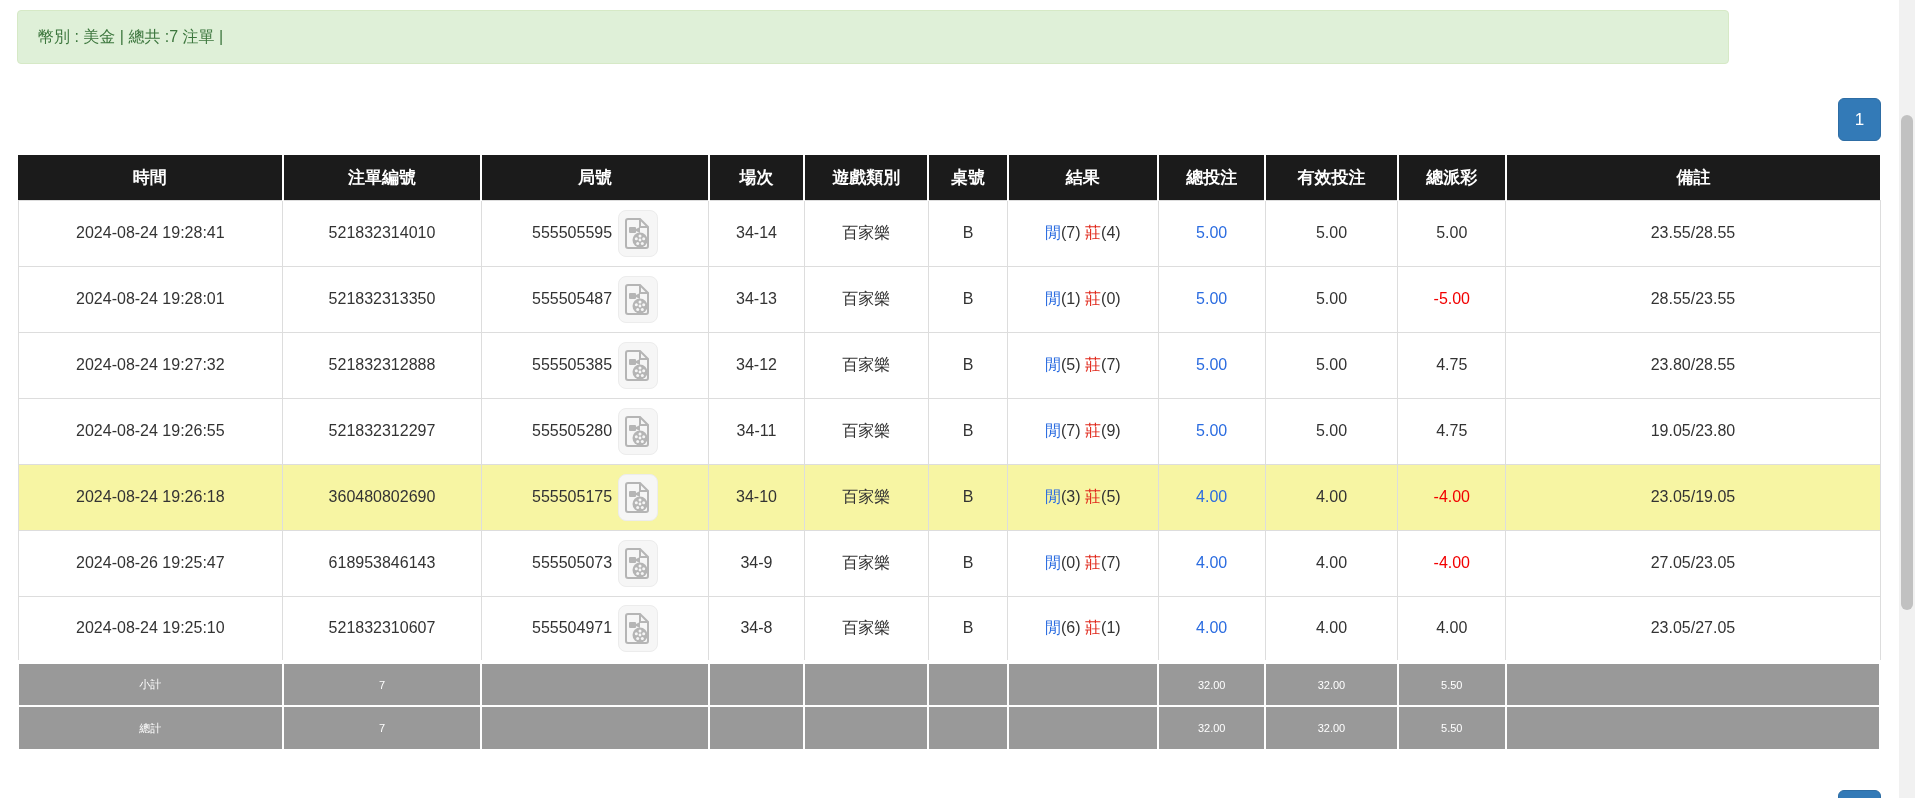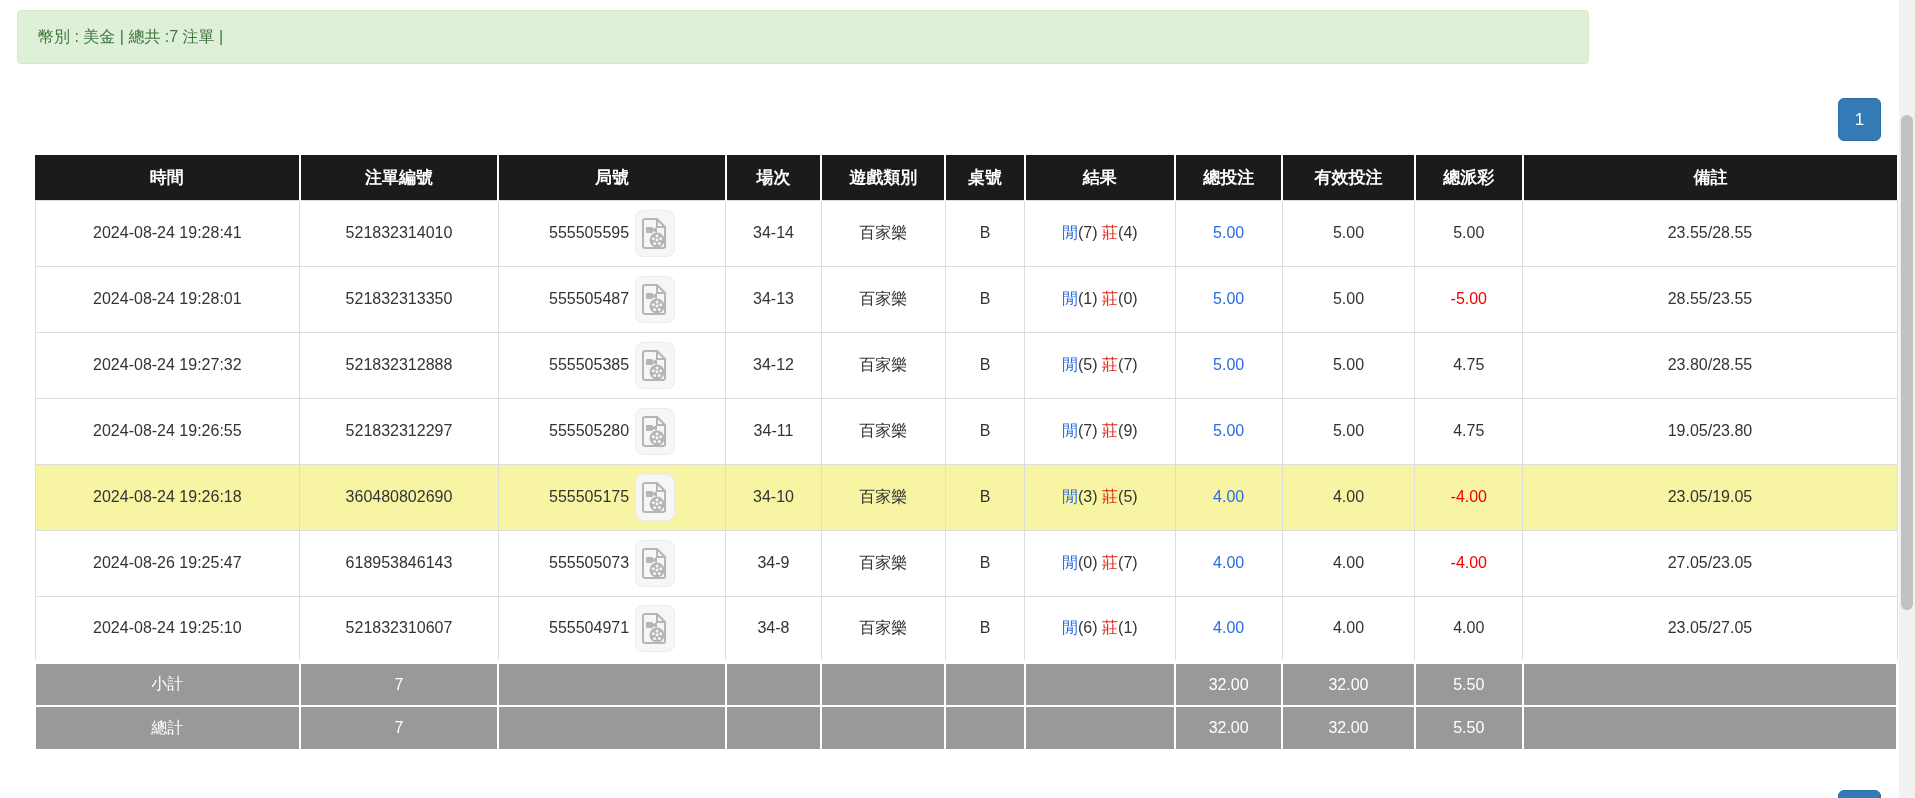--- a/index.html
+++ b/index.html
@@ -9,21 +9,21 @@
     overflow: hidden;
     background: #ffffff;
     font-family: "Liberation Sans", "DejaVu Sans", sans-serif;
     color: #333;
   }
 
   
   .alert-bar {
     position: absolute;
     left: 17px; top: 10px;
-    width: 1572px; height: 54px;
+    width: 1712px; height: 54px;
     background: var(--alert_bg, #dff0d8);
     border: 1px solid var(--alert_border, #d6e9c6);
     border-radius: 4px;
     display: flex;
     align-items: center;
     justify-content: space-between;
     padding: 0 60px 0 20px;
     font-size: 16px;
   }
   .alert-left  { color: var(--alert_text, #3c763d); }
@@ -41,21 +41,21 @@
     font-family: inherit;
     cursor: pointer;
     display: flex; align-items: center; justify-content: center;
   }
   .page-btn.top    { left: 1838px; top: 98px; }
   .page-btn.bottom { left: 1838px; top: 790px; }
 
   
   table.records {
     position: absolute;
-    left: 34px; top: 155px;
+    left: 17px; top: 155px;
     width: 1864px;
     border-collapse: collapse;
     table-layout: fixed;
     font-size: 16px;
   }
   .c0 { width: 264px; } .c1 { width: 198px; } .c2 { width: 227px; }
   .c3 { width: 95px;  } .c4 { width: 124px; } .c5 { width: 79px;  }
   .c6 { width: 150px; } .c7 { width: 107px; } .c8 { width: 132px; }
   .c9 { width: 108px; } .c10 { width: 373px; }
 
@@ -99,21 +99,21 @@
   }
   .video-btn svg { display: block; }
 
   tfoot td {
     height: 44px;
     background: var(--summary_bg, #999999);
     color: #fff;
     text-align: center;
     vertical-align: middle;
     border: 2px solid #fff;
-    font-size: 16px;
+    font-size: 11px;
   }
   tfoot tr:first-child td { border-top: 4px solid #fff; }
 
   
   .scrollbar-track {
     position: absolute;
     right: 0; top: 0;
     width: 16px; height: 798px;
     background: #f1f1f1;
   }

